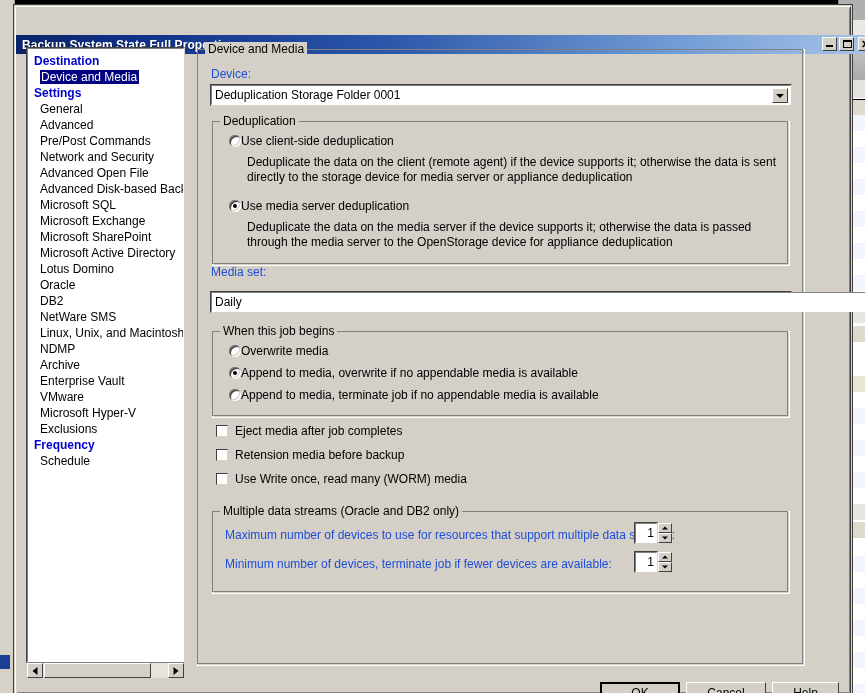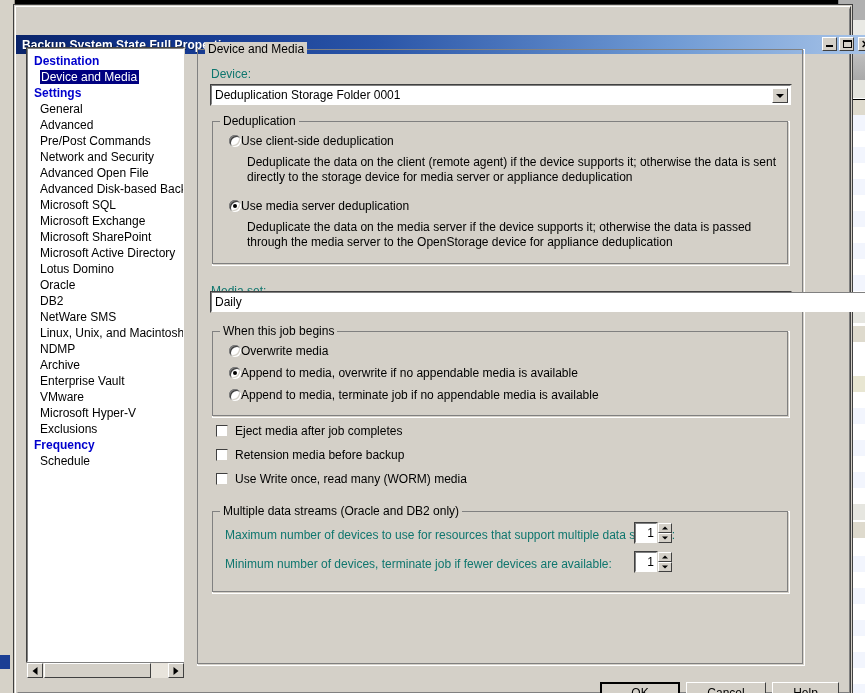--- a/index.html
+++ b/index.html
@@ -145,21 +145,21 @@
   }
   .groupbox > .gb-line {
     position:absolute; left:-1px; top:-1px; right:1px; bottom:1px;
     border:1px solid #808080; box-sizing:border-box; pointer-events:none;
   }
   .gb-title {
     position:absolute; top:-8px; left:7px; background:#d4d0c8;
     padding:0 3px; font-size:12px; color:#000; white-space:nowrap;
   }
 
-  .lbl { position:absolute; font-size:12px; color:#0f766e; white-space:nowrap; }
+  .lbl { position:absolute; font-size:12px; color:#1d4ed8; white-space:nowrap; }
 
   
   .combo {
     position:absolute; height:20px; background:#ffffff;
     border-top:1px solid #808080; border-left:1px solid #808080;
     border-right:1px solid #ffffff; border-bottom:1px solid #ffffff;
     box-sizing:border-box; display:flex; align-items:center;
   }
   .combo-outer {
     position:absolute; border-top:1px solid #404040; border-left:1px solid #404040;
@@ -393,21 +393,21 @@
           <span class="radio-label">Use client-side deduplication</span>
         </div>
         <div class="desc" style="left:50px;top:114px;width:530px;">Deduplicate the data on the client (remote agent) if the device supports it; otherwise the data is sent directly to the storage device for media server or appliance deduplication</div>
 
         <div class="radio-row" style="left:32px;top:158px;">
           <span class="radio checked" id="dedup-radio-1"></span>
           <span class="radio-label">Use media server deduplication</span>
         </div>
         <div class="desc" style="left:50px;top:179px;width:530px;">Deduplicate the data on the media server if the device supports it; otherwise the data is passed through the media server to the OpenStorage device for appliance deduplication</div>
 
-        <div class="lbl" style="left:14px;top:243px;">Media set:</div>
+        <div class="lbl" style="left:14px;top:224px;">Media set:</div>
         <div class="combo-outer" style="left:13px;top:250px;width:582px;height:22px;"></div>
         <div class="combo" style="left:14px;top:251px;width:688px;">
           <span class="combo-text">Daily</span>
           <span class="combo-btn">
             <span class="ar"></span>
           </span>
         </div>
 
         <div class="groupbox" style="left:15px;top:290px;width:578px;height:87px;">
           <div class="gb-line"></div>

